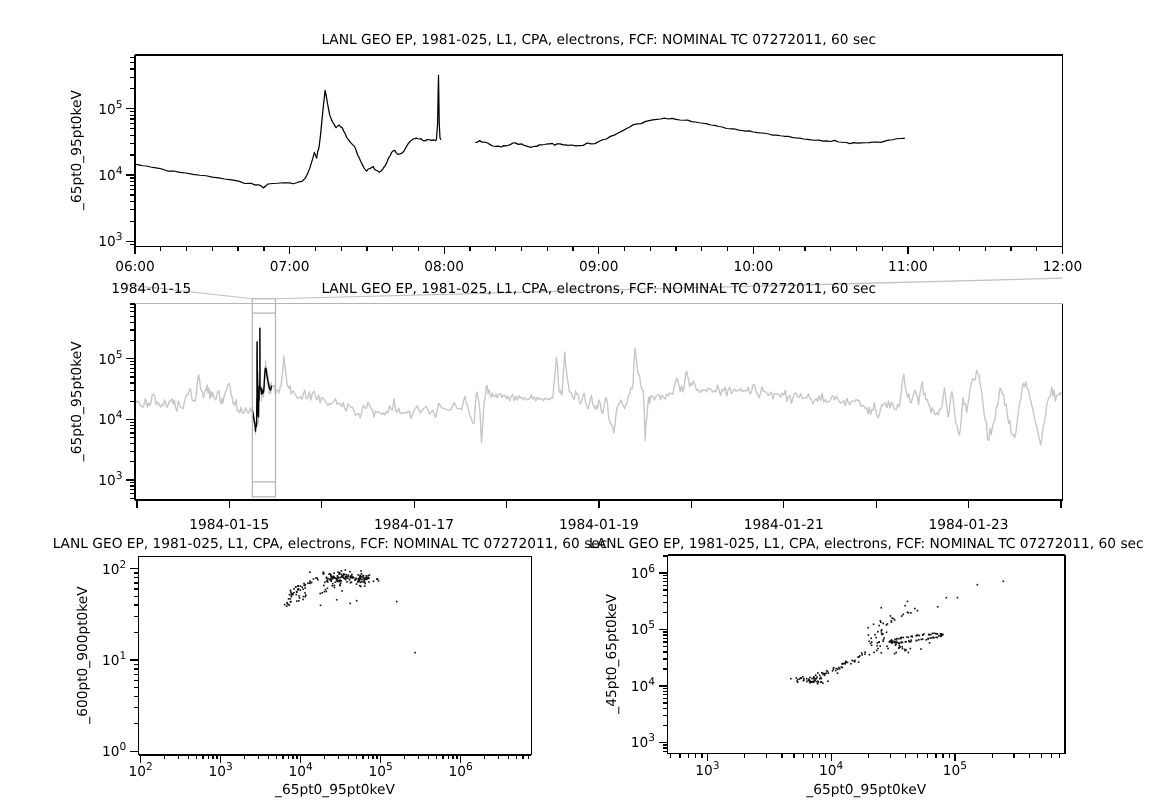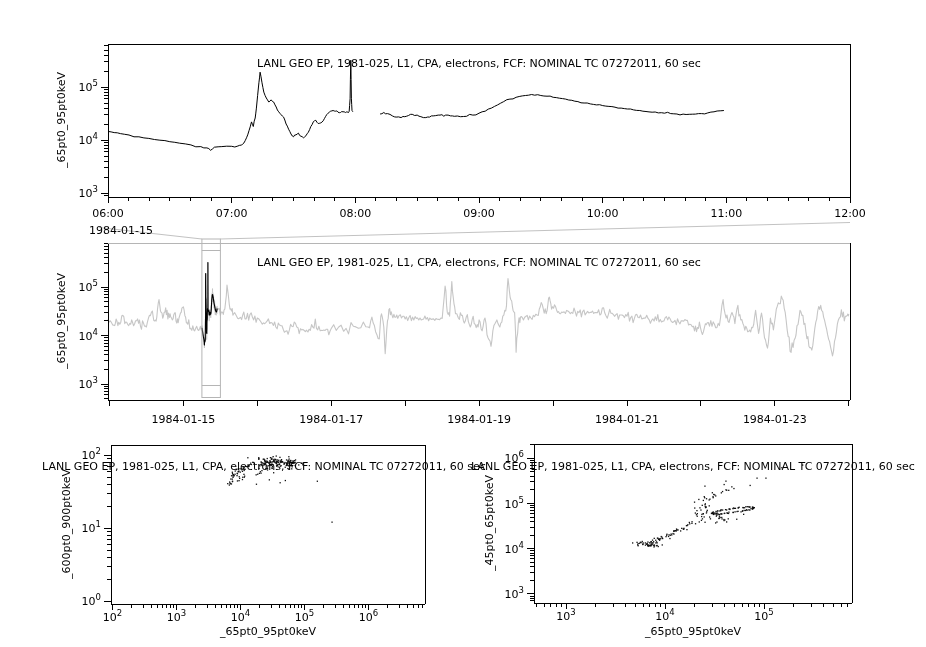--- a/index.html
+++ b/index.html
@@ -1,20 +1,20 @@
 <!DOCTYPE html>
 <html><head>
 <meta charset="utf-8">
 <style>
   html,body{margin:0;padding:0;background:#fff;}
   .stage{position:relative;width:926px;height:647px;background:#ffffff;overflow:hidden;
          font-family:"DejaVu Sans",sans-serif;color:#000;}
   .stage svg{position:absolute;left:0;top:0;}
   svg text{font-family:"DejaVu Sans",sans-serif;font-size:11px;fill:#000;}
-  .t{position:absolute;font-size:11px;white-space:nowrap;transform:translateX(-50%);margin-top:32px;}
+  .t{position:absolute;font-size:11px;white-space:nowrap;transform:translateX(-50%);}
   .yl{position:absolute;font-size:11px;white-space:nowrap;transform:translate(-50%,-50%) rotate(-90deg);}
   .xl{position:absolute;font-size:11px;white-space:nowrap;transform:translateX(-50%);}
   .dl{position:absolute;font-size:11px;white-space:nowrap;}
 </style>
 </head>
 <body>
 
 <div class="stage">
   <svg id="plot-svg" width="926" height="647" viewBox="0 0 926 647">
       <g>

